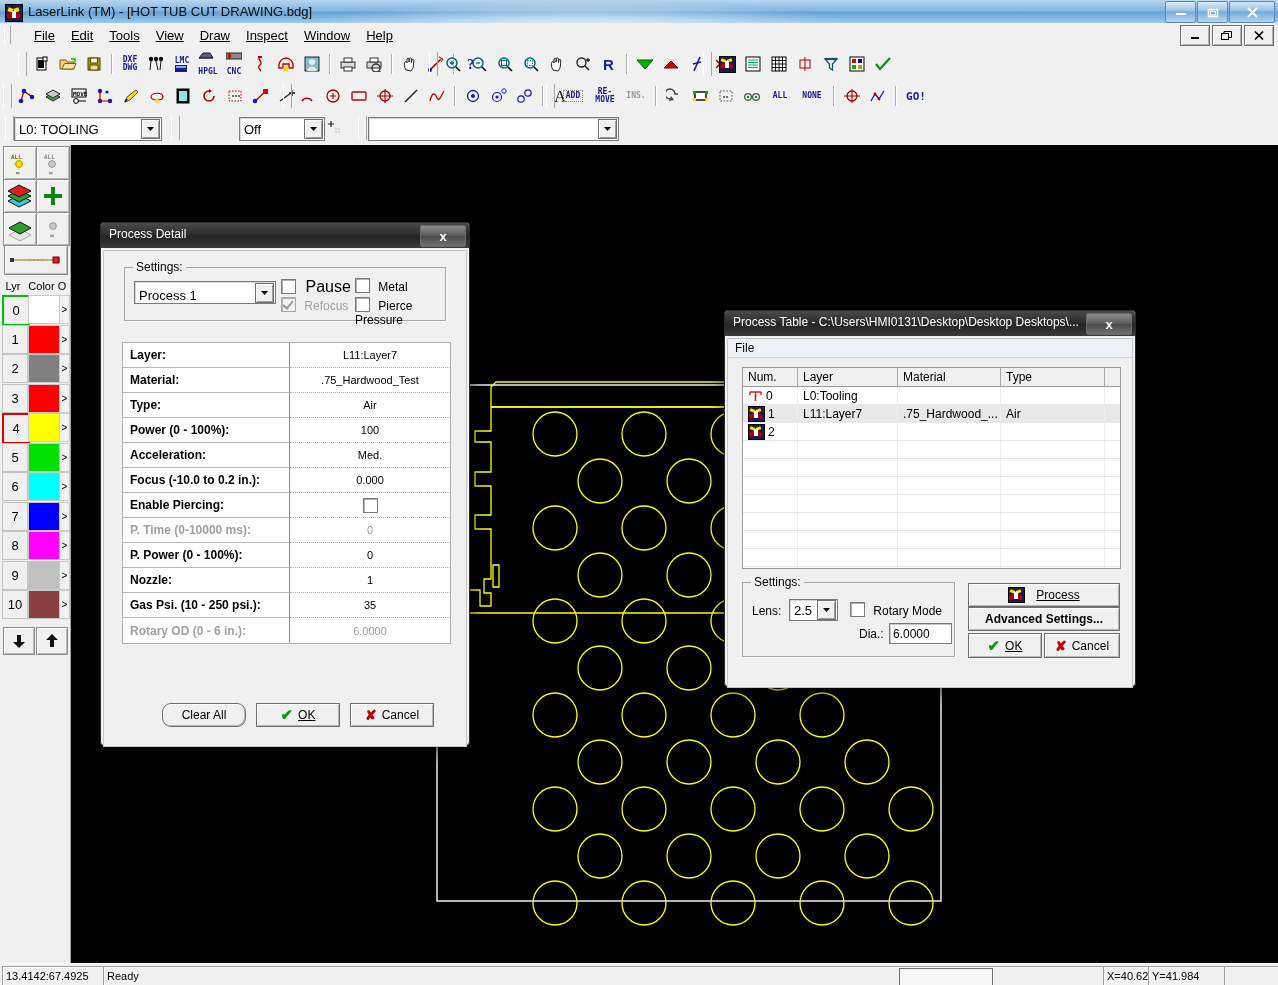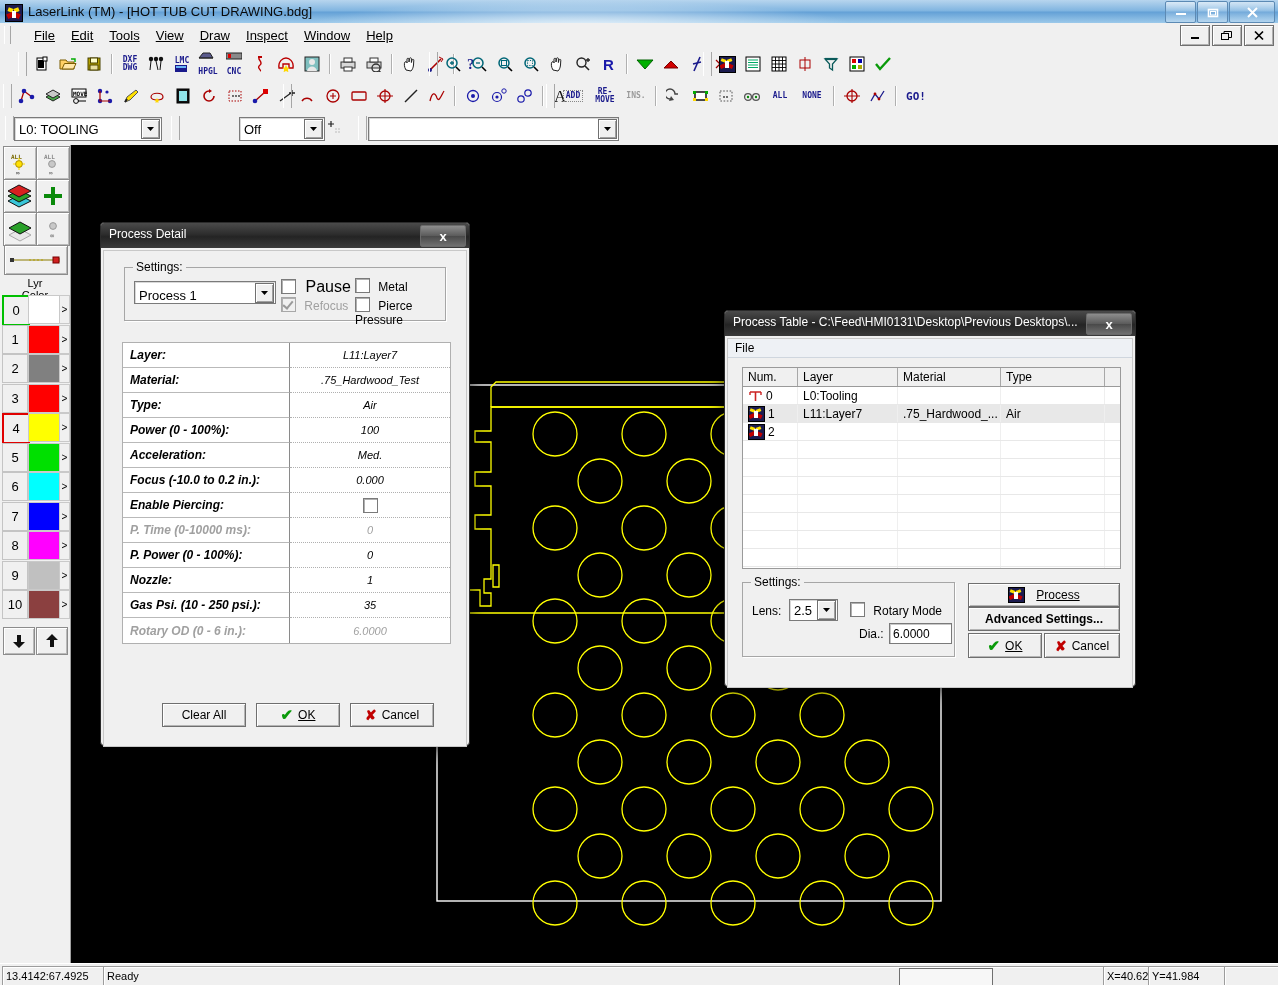--- a/index.html
+++ b/index.html
@@ -106,21 +106,21 @@
     border:1px solid #8c8c8c;box-shadow:inset 1px 1px 0 #fff,inset -1px -1px 0 #b9b9b9;
     display:flex;align-items:center;justify-content:center;overflow:hidden;
   }
   .lp-wide{
     position:absolute;left:4px;width:62px;height:28px;background:#f0f0f0;
     border:1px solid #8c8c8c;box-shadow:inset 1px 1px 0 #fff,inset -1px -1px 0 #b9b9b9;
     display:flex;align-items:center;justify-content:center;
   }
   .lp-hdr{
     position:absolute;left:0;width:70px;height:17px;display:flex;align-items:center;
-    font-size:11px;color:#000;flex-direction:column;
+    font-size:11px;color:#000;
   }
   .lyr-row{position:absolute;left:2px;width:66px;height:29px;}
   .lyr-num{
     position:absolute;left:0;top:0;width:24px;height:27px;background:#f0f0f0;
     border:1px solid #c4c4c4;display:flex;align-items:center;justify-content:center;
     font-size:13px;color:#000;
   }
   .lyr-num.sel-green{border:2px solid #00c000;}
   .lyr-num.sel-red{border:2px solid #e00000;}
   .lyr-swatch{position:absolute;left:26px;top:0;width:30px;height:27px;border:1px solid #c9c9c9;}
@@ -1010,21 +1010,21 @@
         <label style="position:absolute;left:230px;top:10px;font-size:12px;">
           <span class="cbx"></span>
           <span style="margin-left:5px;">Metal</span>
         </label>
         <label style="position:absolute;left:230px;top:29px;font-size:12px;">
           <span class="cbx"></span>
           <span style="margin-left:5px;">Pierce Pressure</span>
         </label>
       </div>
 
-      <div class="pd-table" id="pd-table" style="left:18px;top:91px;width:327px;font-style:italic;">
+      <div class="pd-table" id="pd-table" style="left:18px;top:91px;width:327px;">
           <div class="pd-row">
             <div class="pd-lbl">Layer:</div>
             <div class="pd-val">L11:Layer7</div>
           </div>
           <div class="pd-row">
             <div class="pd-lbl">Material:</div>
             <div class="pd-val">.75_Hardwood_Test</div>
           </div>
           <div class="pd-row">
             <div class="pd-lbl">Type:</div>
@@ -1064,38 +1064,38 @@
             <div class="pd-lbl">Gas Psi. (10 - 250 psi.):</div>
             <div class="pd-val">35</div>
           </div>
           <div class="pd-row dis">
             <div class="pd-lbl">Rotary OD (0 - 6 in.):</div>
             <div class="pd-val">6.0000</div>
           </div>
         </div>
 
       <div style="position:absolute;left:58px;top:452px;display:flex;gap:10px;">
-        <div class="pbtn" style="width:82px;height:22px;">
+        <div class="pbtn" style="width:82px;height:22px;border-radius:9px;">
           <span>Clear All</span>
         </div>
         <div class="pbtn" style="width:82px;height:22px;">
           <span class="grn-check">✔</span>
           <u>OK</u>
         </div>
         <div class="pbtn" style="width:82px;height:22px;">
           <span class="red-x">✘</span>
           <span>Cancel</span>
         </div>
       </div>
     </div>
   </div>
 
   <div class="dlg" style="left:724px;top:310px;width:410px;height:375px;">
     <div class="dlg-tb">
-      <div class="t">Process Table - C:\Feed\HMI0131\Desktop\Previous Desktops\...</div>
+      <div class="t">Process Table - C:\Users\HMI0131\Desktop\Desktop Desktops\...</div>
       <div class="dlg-x">
         <span>x</span>
       </div>
     </div>
     <div class="dlg-body" style="height:348px;margin:2px;border:1px solid #c8c8c8;">
       <div class="pt-menubar">
         <span class="mi">File</span>
       </div>
 
       <div class="ptlist" style="left:14px;top:28px;width:377px;height:200px;">

